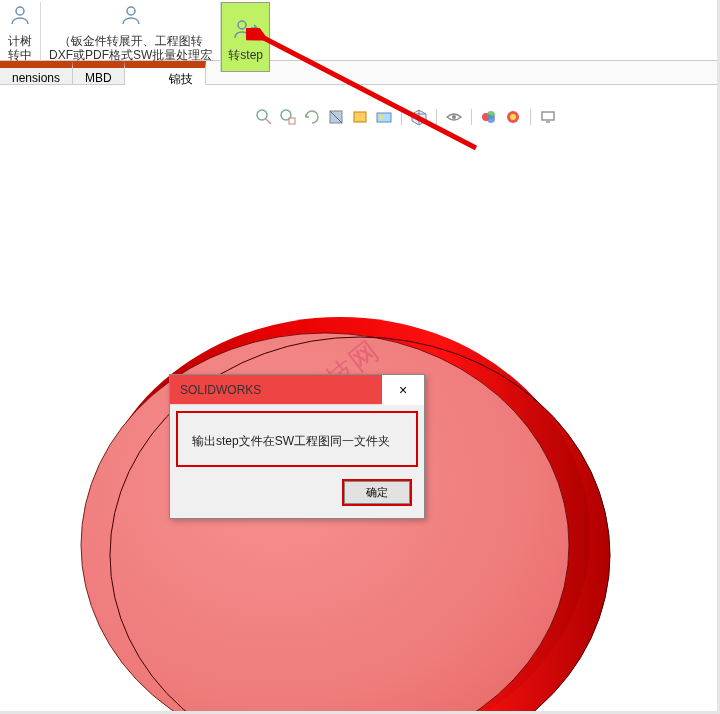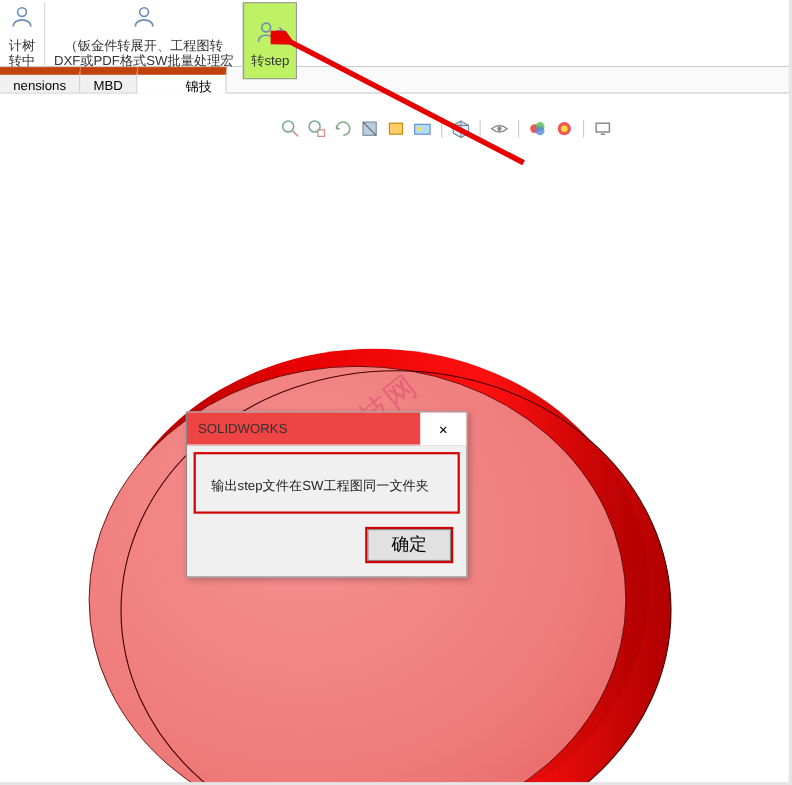--- a/index.html
+++ b/index.html
@@ -153,21 +153,21 @@
   }
   .dialog-actions {
     display: flex;
     justify-content: flex-end;
     padding: 6px 12px 12px 12px;
   }
   .dialog-ok {
     border: 2px solid #d40000;
     background: #e1e1e1;
     padding: 4px 22px;
-    font-size: 16px;
+    font-size: 11px;
     cursor: pointer;
     outline: 1px solid #888;
     outline-offset: -3px;
   }
 
   
   .red-arrow {
     position: absolute;
     top: 28px;
     left: 246px;

